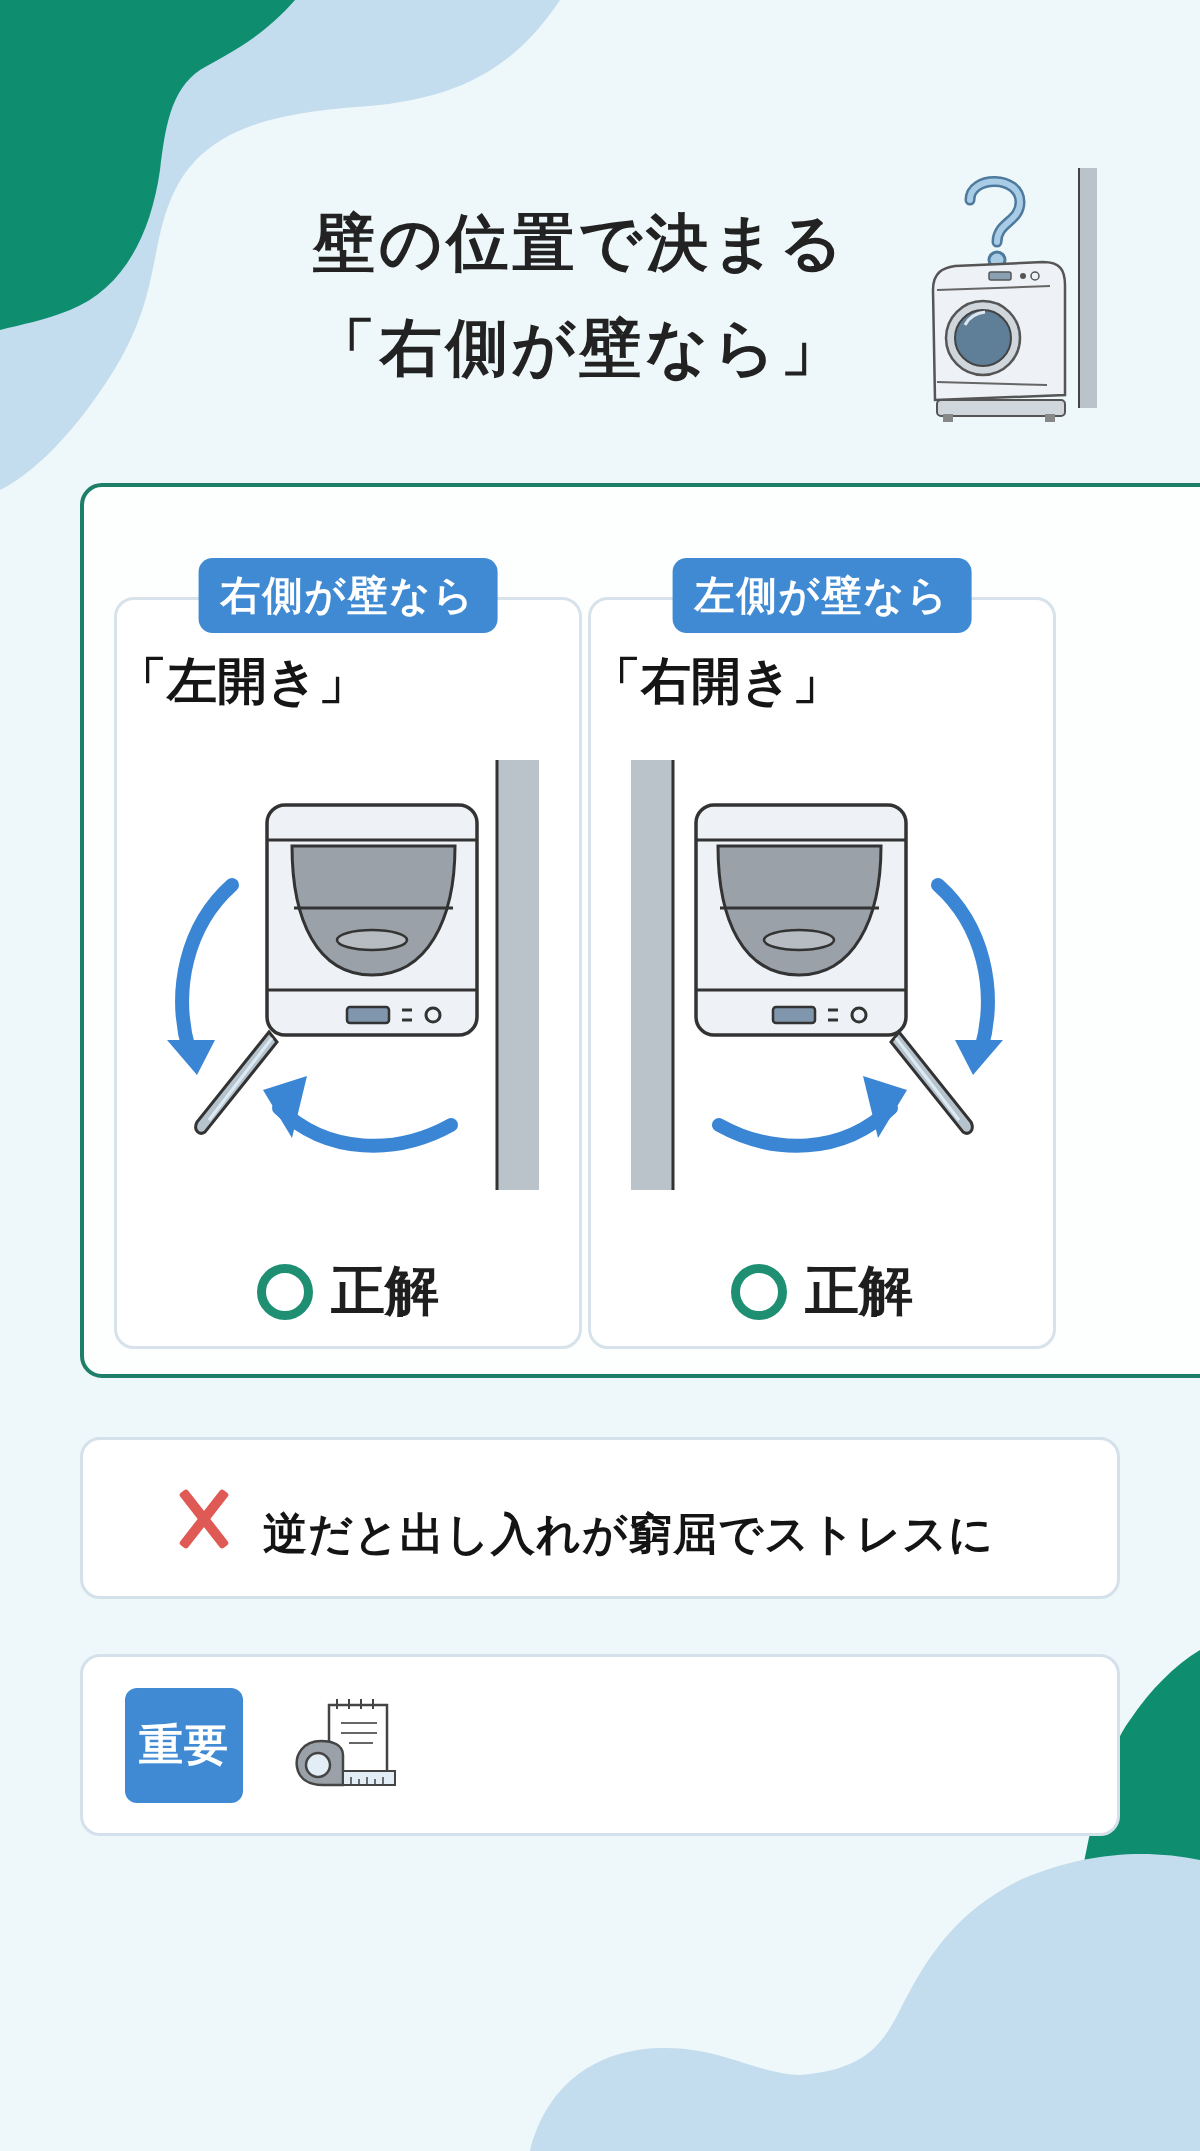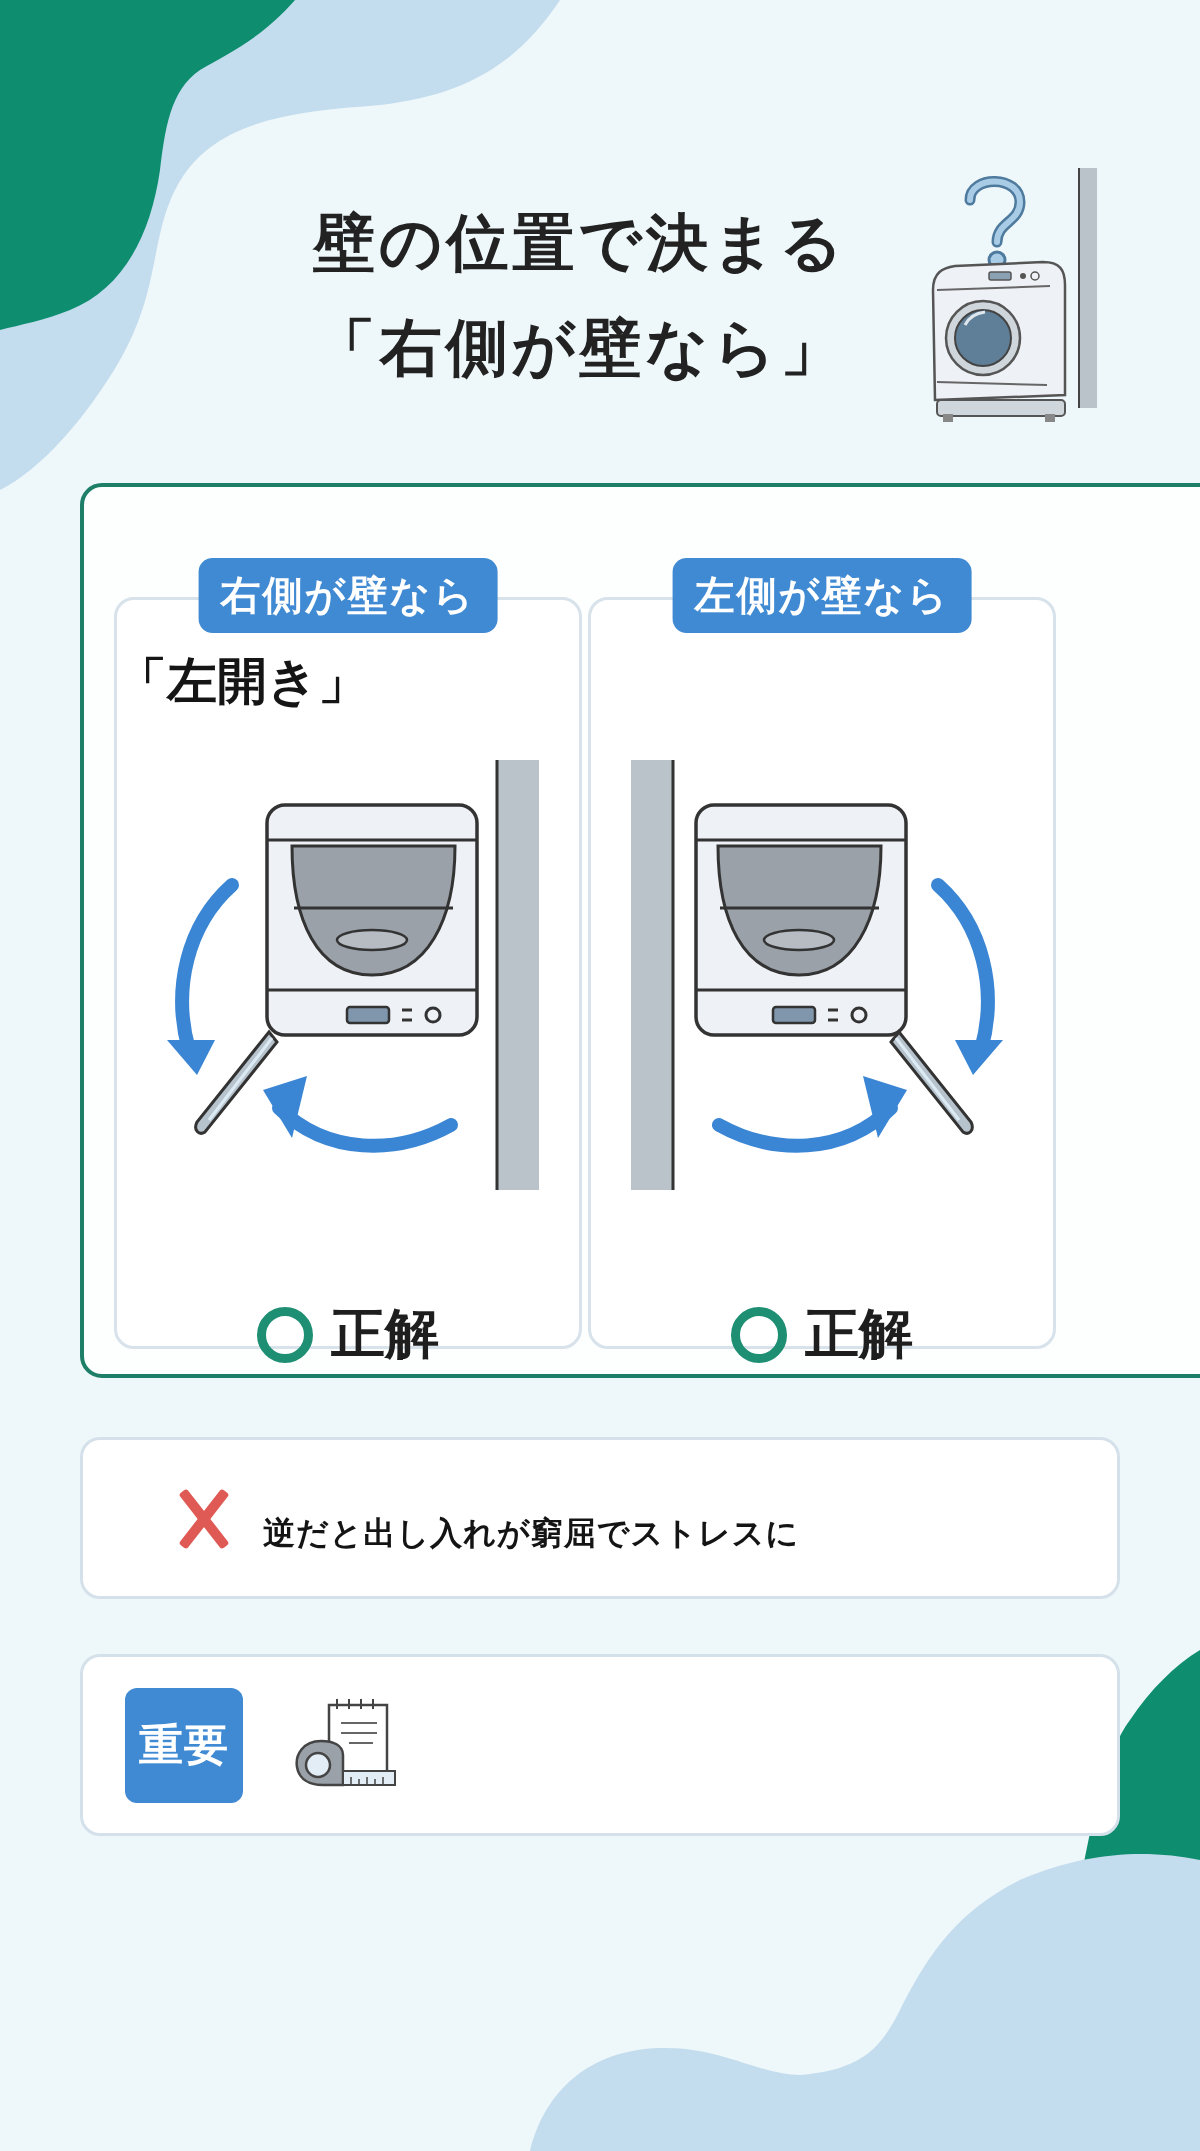--- a/index.html
+++ b/index.html
@@ -38,42 +38,42 @@
     background: #3f8ad2; color: #fff; font-size: 40px; font-weight: bold;
     padding: 10px 22px; border-radius: 14px; white-space: nowrap; letter-spacing: 2px;
   }
   .panel-heading {
     position: absolute; top: 48px; left: 0; right: 0; text-align: left;
     font-size: 50px; font-weight: bold; color: #151515;
   }
   .panel-illus { position: absolute; top: 150px; left: 0; width: 462px; height: 480px; }
   .panel-result {
     position: absolute; top: 655px; left: 0; right: 0;
-    display: flex; justify-content: center; align-items: center; gap: 18px; margin-top: 43px;
+    display: flex; justify-content: center; align-items: center; gap: 18px;
   }
   .ok-circle {
     width: 56px; height: 56px; border: 9px solid #1e8f73; border-radius: 50%;
   }
   .result-text { font-size: 54px; font-weight: bold; color: #1e1e1e; }
 
   .info-card {
     position: absolute; left: 80px; width: 1040px; background: #fff;
     border: 3px solid #d5e1ea; border-radius: 20px;
     display: flex; align-items: center; z-index: 2;
   }
   .warn-card { top: 1437px; height: 162px; padding-left: 88px; }
   .imp-card { top: 1654px; height: 182px; padding-left: 42px; }
   .x-icon { width: 64px; height: 64px; position: relative; margin-right: 28px; }
   .x-icon::before, .x-icon::after {
     content: ""; position: absolute; left: 28px; top: -2px; width: 10px; height: 70px;
     background: #e05a55; border-radius: 3px;
   }
   .x-icon::before { transform: rotate(38deg); }
   .x-icon::after { transform: rotate(-38deg); }
-  .info-text { font-size: 32px; font-weight: bold; color: #141414; letter-spacing: 1px; margin-top: 32px; }
+  .info-text { font-size: 44px; font-weight: bold; color: #141414; letter-spacing: 1px; margin-top: 32px; }
   .badge {
     background: #3f8ad2; color: #fff; font-size: 44px; font-weight: bold;
     padding: 28px 14px; border-radius: 12px; margin-right: 22px; letter-spacing: 1px;
   }
   .tape-icon { width: 112px; height: 96px; margin-left: 26px; }
 </style>
 </head>
 <body>
 
 <svg class="bg-shapes" viewBox="0 0 1200 2151">
@@ -152,20 +152,21 @@
       </g>
     </svg>
     <div class="panel-result">
       <div class="ok-circle"></div>
       <span class="result-text">正解</span>
     </div>
   </div>
 
   <div class="panel panel-right">
     <div class="panel-tag">左側が壁なら</div>
+    <div class="panel-heading">「右開き」</div>
     <svg class="panel-illus" viewBox="0 0 462 480">
       <g>
         <rect x="40" y="10" width="42" height="430" fill="#b9c3c9"></rect>
         <line x1="82" y1="10" x2="82" y2="440" stroke="#333" stroke-width="3"></line>
       </g>
       <g>
         <rect x="105" y="55" width="210" height="230" rx="18" fill="#eef1f5" stroke="#333" stroke-width="3.5"></rect>
         <line x1="105" y1="90" x2="315" y2="90" stroke="#333" stroke-width="3"></line>
         <path d="M127 96 L290 96 C290 170 262 225 208 225 C152 225 127 170 127 96 Z" fill="#9aa1a8" stroke="#333" stroke-width="3"></path>
         <line x1="129" y1="158" x2="288" y2="158" stroke="#333" stroke-width="3"></line>

